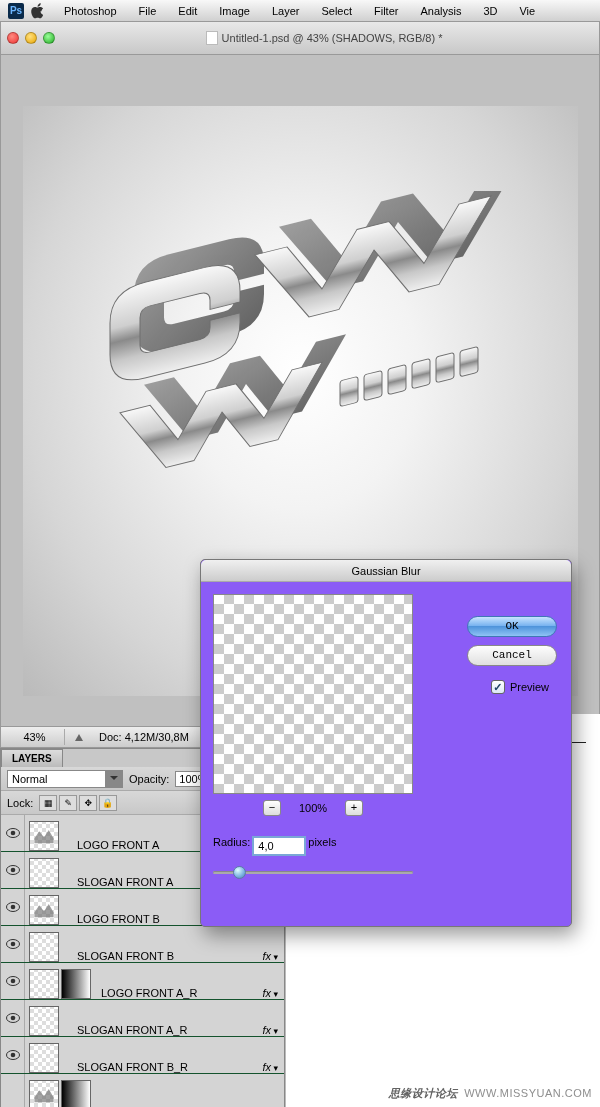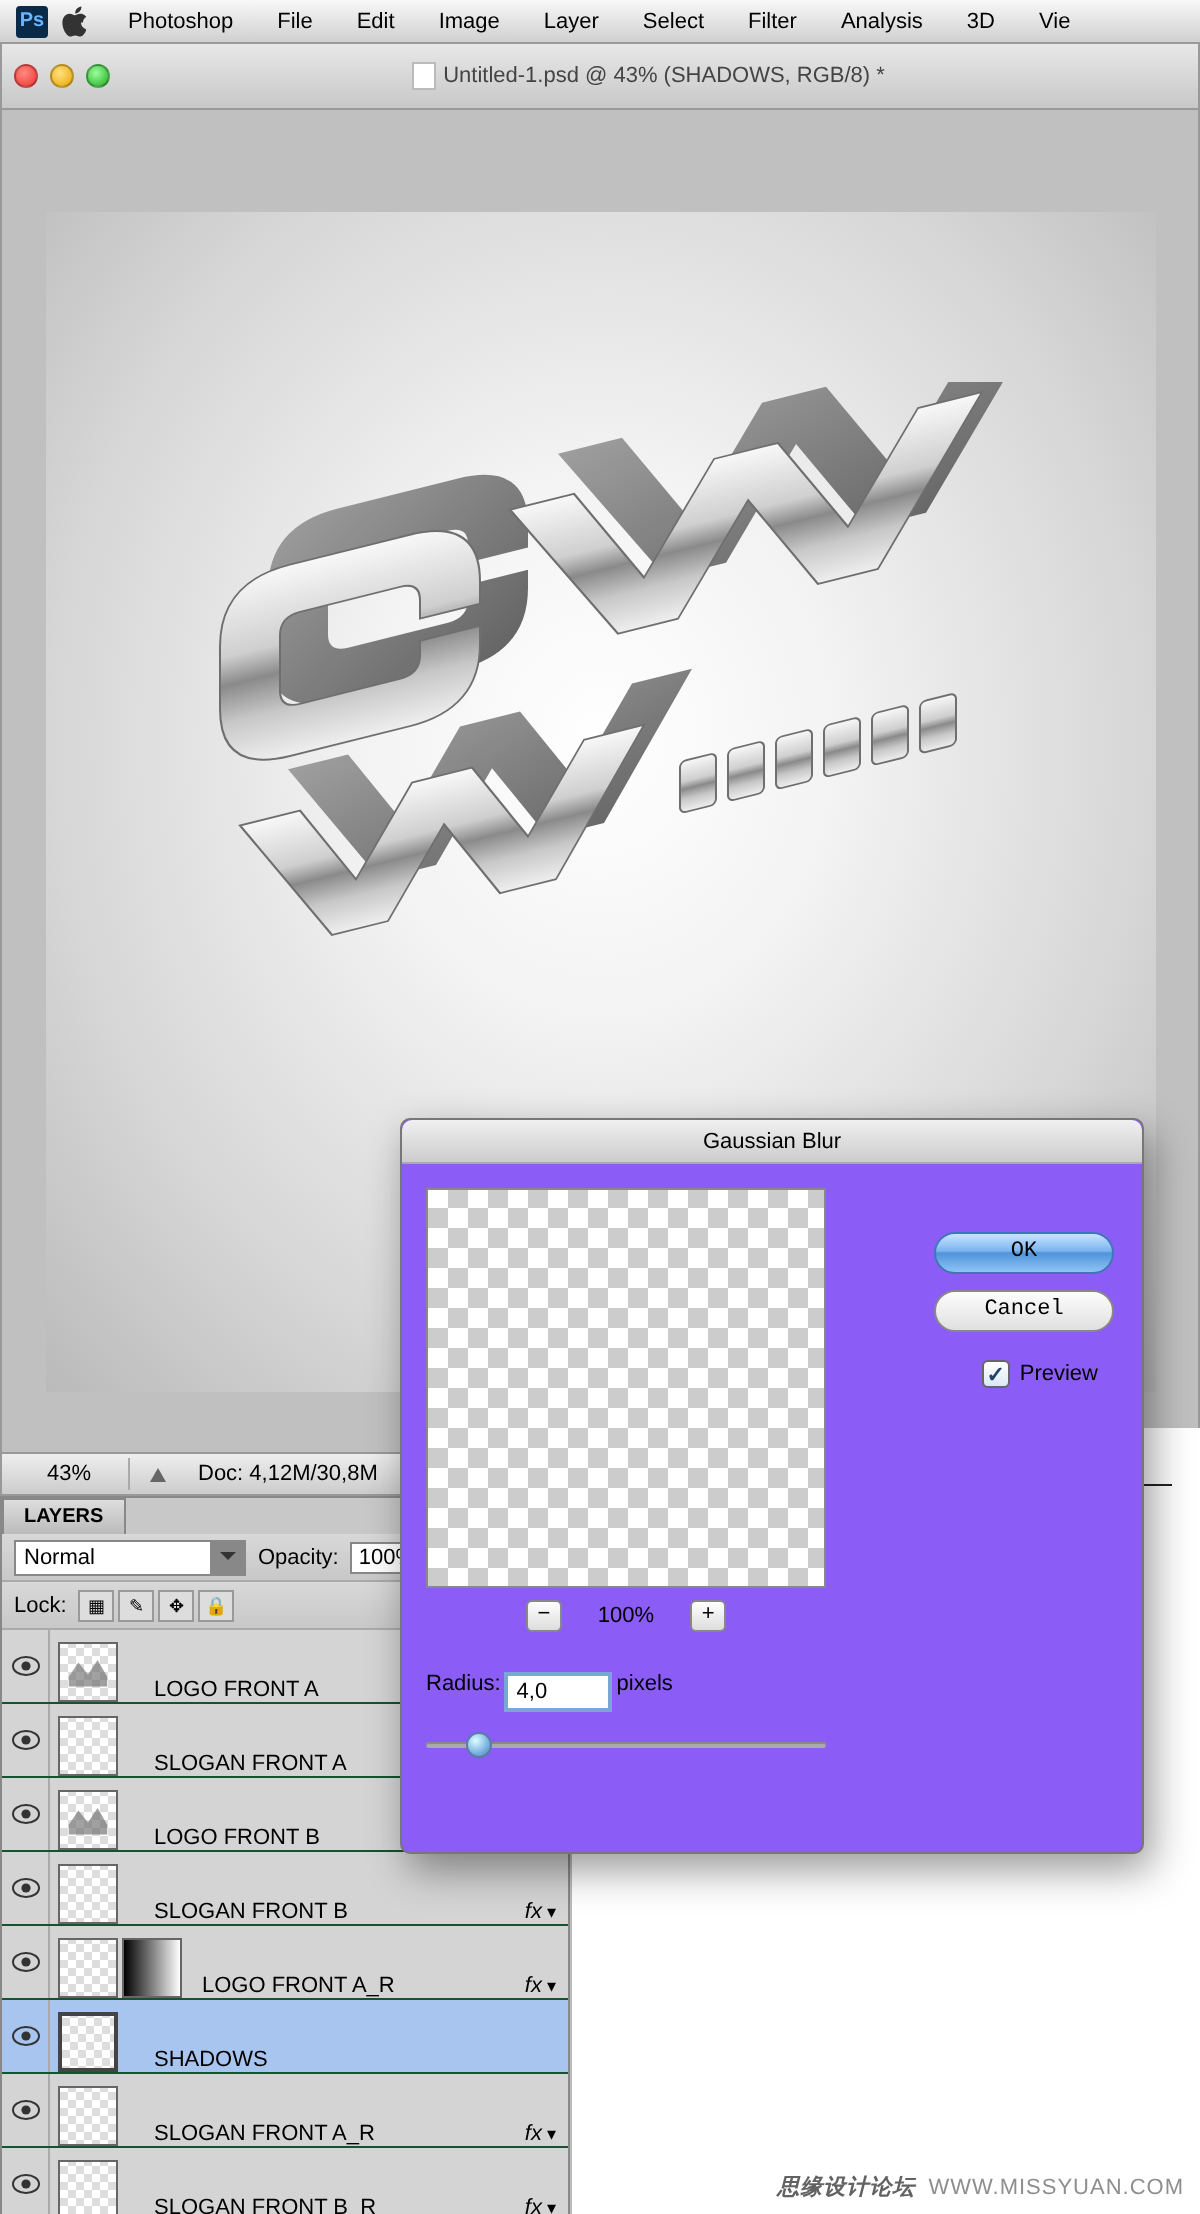--- a/index.html
+++ b/index.html
@@ -253,32 +253,20 @@
             <circle cx="7" cy="5" r="2.3" fill="#333"></circle>
           </svg>
         </div>
         <div class="thumb-col">
           <div class="thumb "></div>
           <div class="thumb grad"></div>
         </div>
         <div class="layer-name">LOGO FRONT A_R</div>
         <div class="fx-col">fx</div>
       </div>
-      <div class="layer-row selected">
-        <div class="eye-col">
-          <svg class="eye-icon" viewBox="0 0 14 10">
-            <ellipse cx="7" cy="5" rx="6.5" ry="4.5" fill="none" stroke="#333"></ellipse>
-            <circle cx="7" cy="5" r="2.3" fill="#333"></circle>
-          </svg>
-        </div>
-        <div class="thumb-col">
-          <div class="thumb sel"></div>
-        </div>
-        <div class="layer-name">SHADOWS</div>
-      </div>
       <div class="layer-row">
         <div class="eye-col">
           <svg class="eye-icon" viewBox="0 0 14 10">
             <ellipse cx="7" cy="5" rx="6.5" ry="4.5" fill="none" stroke="#333"></ellipse>
             <circle cx="7" cy="5" r="2.3" fill="#333"></circle>
           </svg>
         </div>
         <div class="thumb-col">
           <div class="thumb "></div>
         </div>

